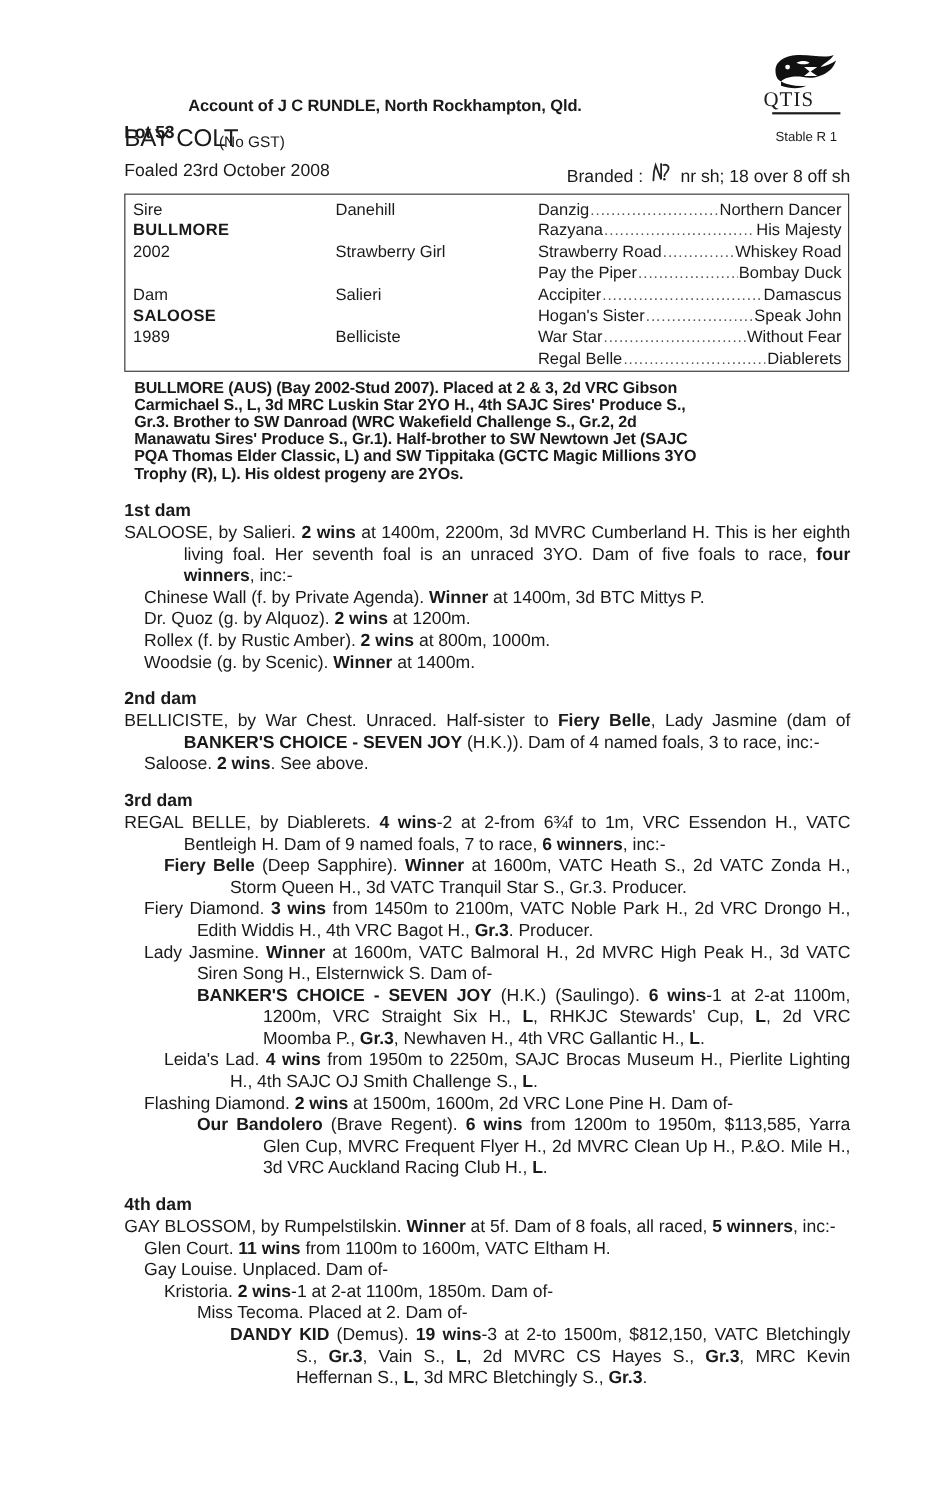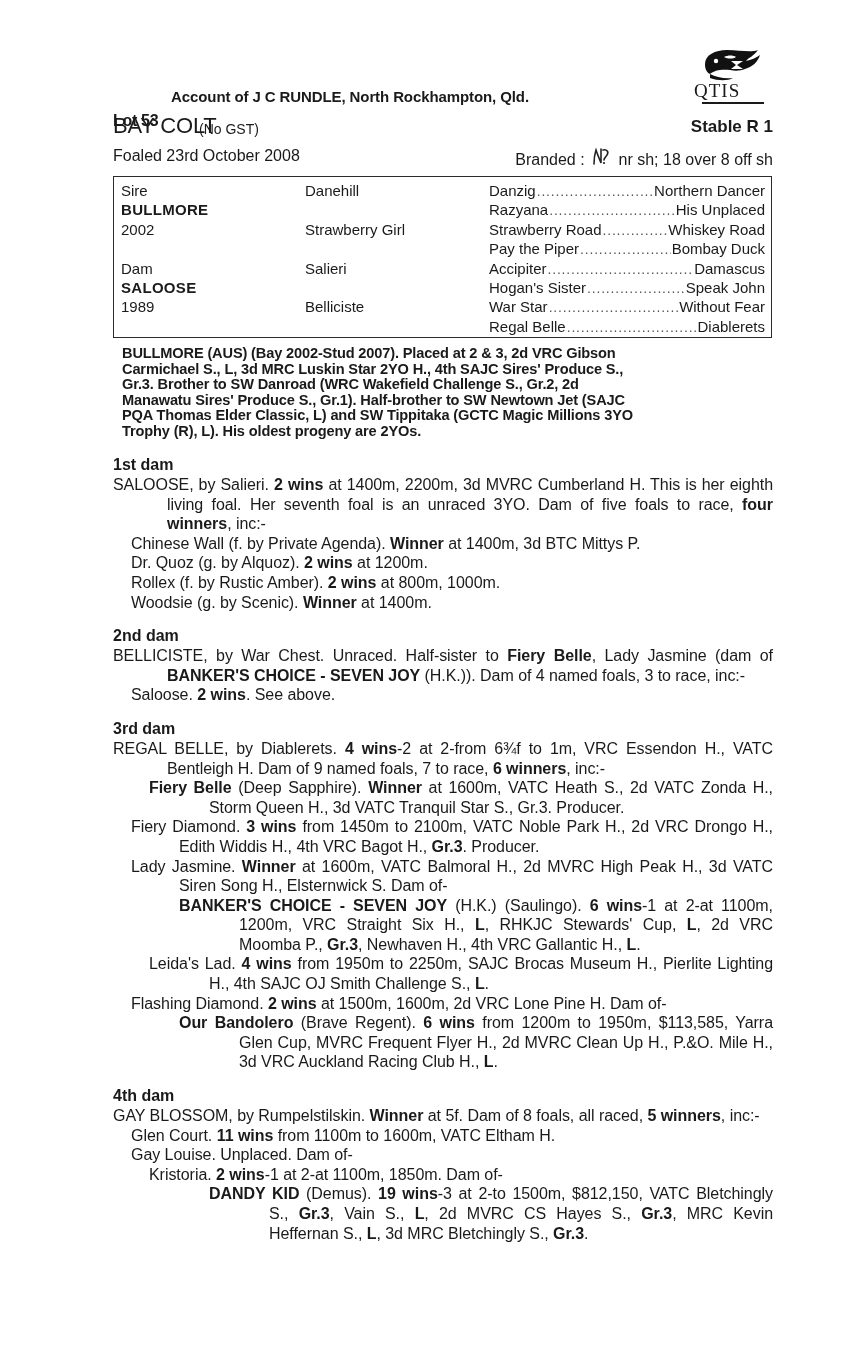--- a/index.html
+++ b/index.html
@@ -81,23 +81,23 @@
     position: absolute;
     left: 0; top: 1px;
     width: 660px;
     text-align: left;
     font-size: 22px;
     font-weight: normal;
     letter-spacing: -0.2px;
   }
   .stable {
     position: absolute;
-    right: 0; top: 5px;
-    font-size: 17px;
-    font-weight: bold;
+    right: 12px; top: 5px;
+    font-size: 12px;
+    font-weight: normal;
   }
 
   .row-foaled {
     position: absolute;
     left: 113px;
     top: 147px;
     width: 660px;
     height: 22px;
     font-size: 16px;
   }
@@ -244,21 +244,21 @@
             <span class="gp-dots">..........................................................................................</span>
             <span class="gp-r">Northern Dancer</span>
           </div>
         </div>
         <div class="ped-row">
           <div class="c1 bold">BULLMORE</div>
           <div class="c2"></div>
           <div class="c3">
             <span class="gp-l">Razyana</span>
             <span class="gp-dots">..........................................................................................</span>
-            <span class="gp-r">His Unplaced</span>
+            <span class="gp-r">His Majesty</span>
           </div>
         </div>
         <div class="ped-row">
           <div class="c1">2002</div>
           <div class="c2">Strawberry Girl</div>
           <div class="c3">
             <span class="gp-l">Strawberry Road</span>
             <span class="gp-dots">..........................................................................................</span>
             <span class="gp-r">Whiskey Road</span>
           </div>
@@ -344,17 +344,18 @@
         <div class="entry hang2">Leida's Lad. <b>4 wins</b> from 1950m to 2250m, SAJC Brocas Museum H., Pierlite Lighting H., 4th SAJC OJ Smith Challenge S., <b>L</b>.</div>
         <div class="entry hang1">Flashing Diamond. <b>2 wins</b> at 1500m, 1600m, 2d VRC Lone Pine H. Dam of-</div>
         <div class="entry hang3"><b>Our Bandolero</b> (Brave Regent). <b>6 wins</b> from 1200m to 1950m, $113,585, Yarra Glen Cup, MVRC Frequent Flyer H., 2d MVRC Clean Up H., P.&amp;O. Mile H., 3d VRC Auckland Racing Club H., <b>L</b>.</div>
       </div>
       <div class="dam-sec">
         <div class="dam-head">4th dam</div>
         <div class="entry hang0">GAY BLOSSOM, by Rumpelstilskin. <b>Winner</b> at 5f. Dam of 8 foals, all raced, <b>5 winners</b>, inc:-</div>
         <div class="entry hang1 nojust">Glen Court. <b>11 wins</b> from 1100m to 1600m, VATC Eltham H.</div>
         <div class="entry hang1 nojust">Gay Louise. Unplaced. Dam of-</div>
         <div class="entry hang2 nojust">Kristoria. <b>2 wins</b>-1 at 2-at 1100m, 1850m. Dam of-</div>
+        <div class="entry hang3 nojust">Miss Tecoma. Placed at 2. Dam of-</div>
         <div class="entry hang4"><b>DANDY KID</b> (Demus). <b>19 wins</b>-3 at 2-to 1500m, $812,150, VATC Bletchingly S., <b>Gr.3</b>, Vain S., <b>L</b>, 2d MVRC CS Hayes S., <b>Gr.3</b>, MRC Kevin Heffernan S., <b>L</b>, 3d MRC Bletchingly S., <b>Gr.3</b>.</div>
       </div>
     </div>
 
 </div>
 
 </body></html>

